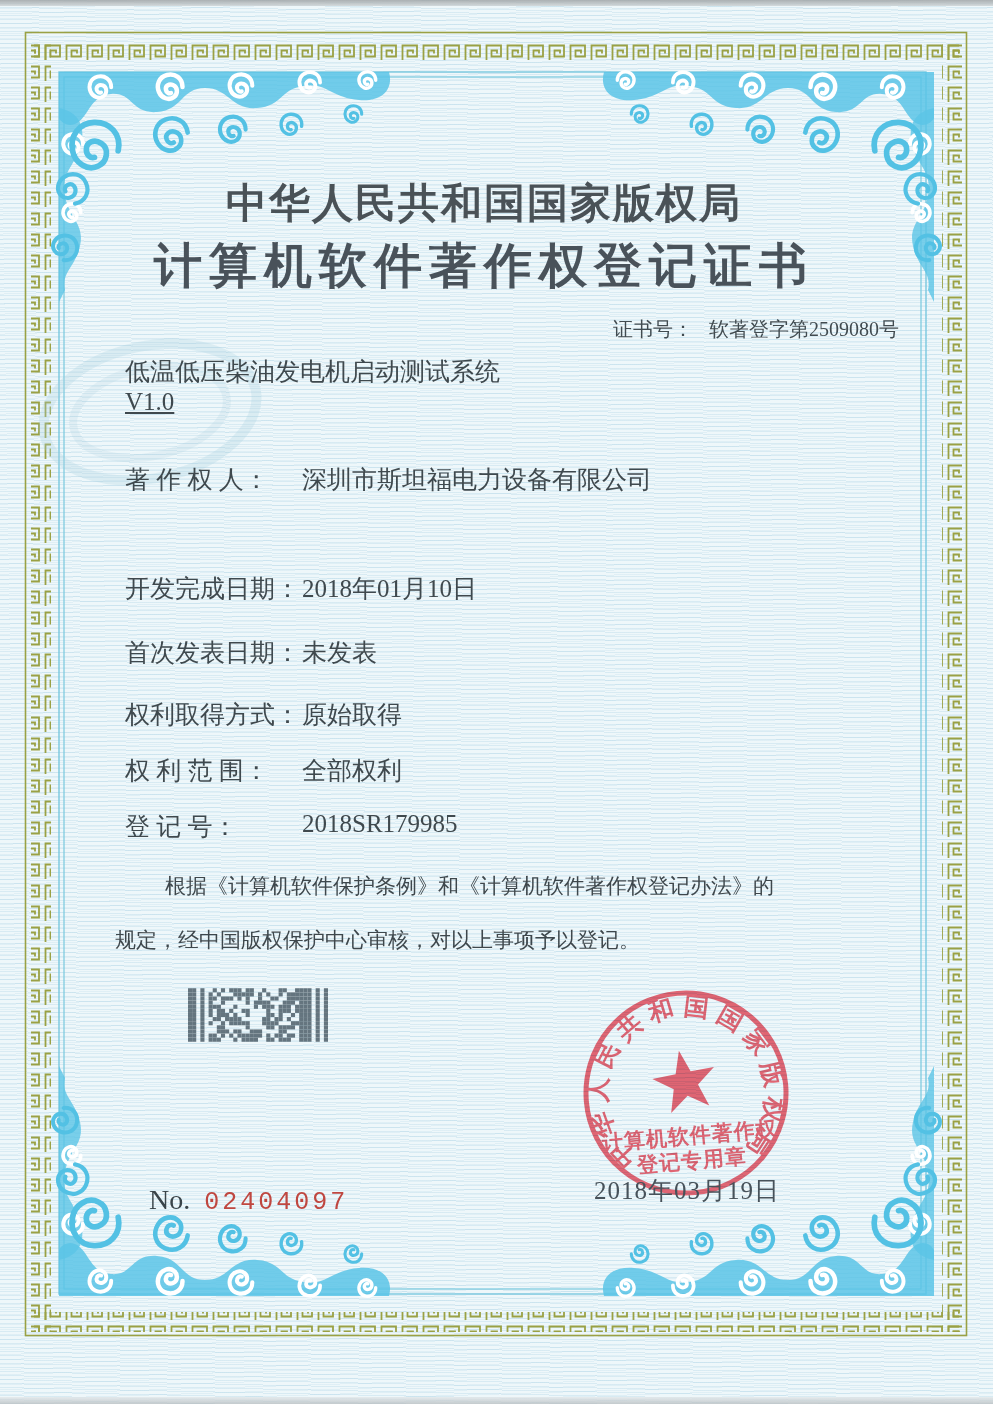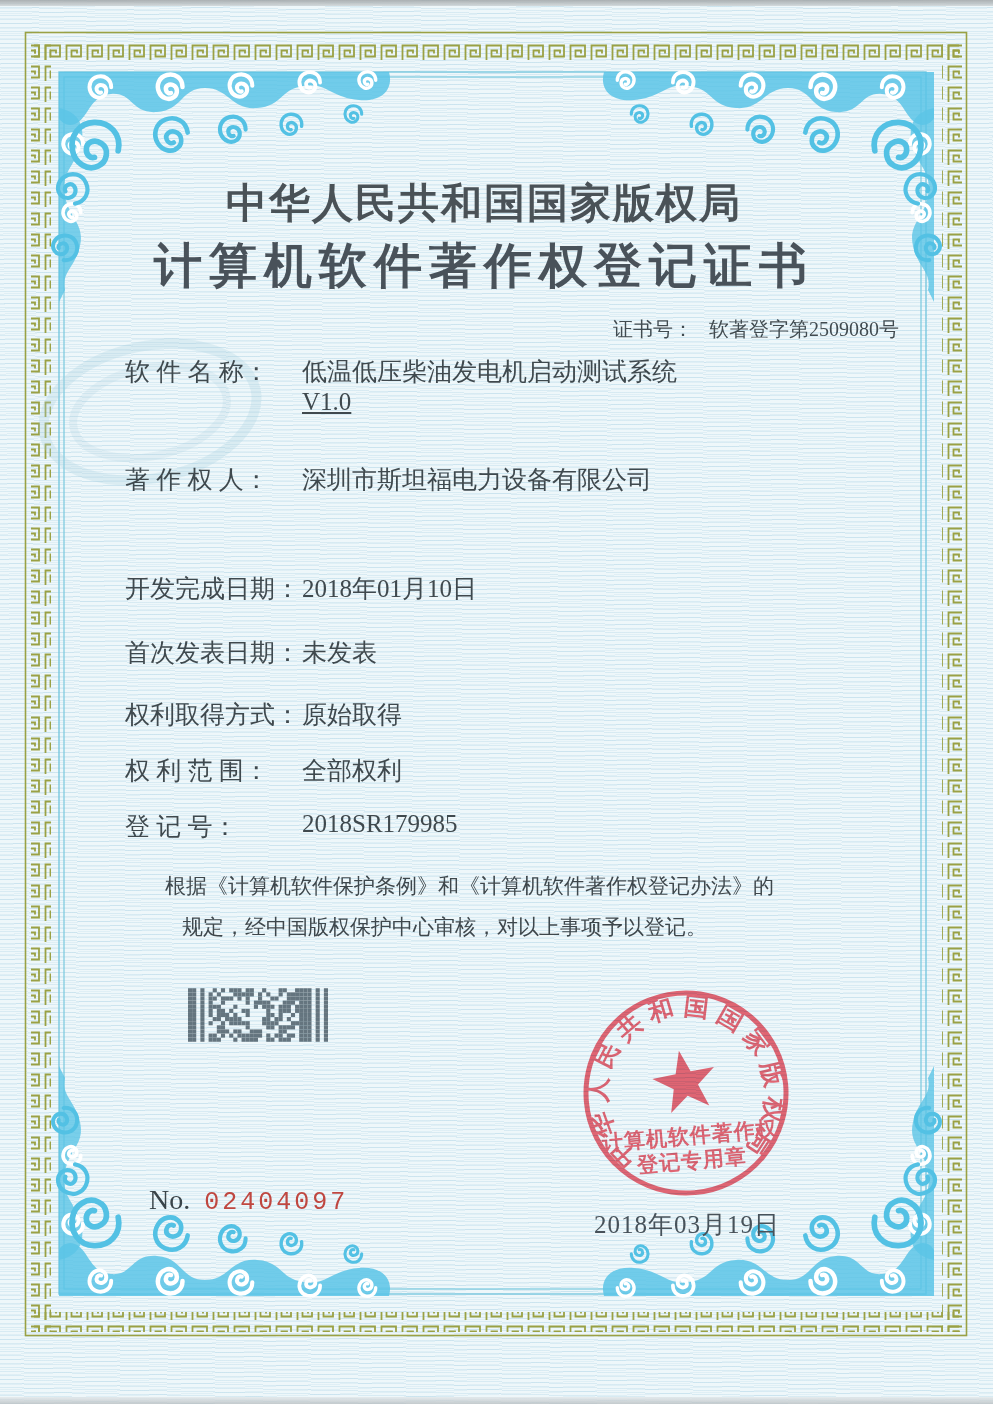--- a/index.html
+++ b/index.html
@@ -23,32 +23,32 @@
 
   .row{left:125px;font-size:25px;}
   .row .lbl{display:inline-block;width:177px;vertical-align:top;}
   .row .val{display:inline-block;vertical-align:top;}
   .r1{top:355px;} .r2{top:463px;} .r3{top:572px;} .r4{top:636px;}
   .r5{top:698px;} .r6{top:754px;} .r7{top:810px;}
   .version-line{text-decoration:underline;}
 
   .statement{left:115px;top:872px;font-size:21px;color:#3e474c;}
   .statement .line1{padding-left:50px;}
-  .statement .line2{margin-top:13px;text-align:center;}
+  .statement .line2{margin-top:26px;}
 
   .barcode{position:absolute;left:188px;top:988px;z-index:2;opacity:.92;}
   .barcode rect{fill:#5a6b75;}
 
   .seal{position:absolute;left:576px;top:983px;width:220px;height:220px;z-index:2;mix-blend-mode:multiply;opacity:.92;}
   .seal .ring{fill:none;stroke:#ee5b69;stroke-width:5px;}
   .seal-ring-char{fill:#ee5b69;font-size:25px;font-weight:700;text-anchor:middle;font-family:"Liberation Serif","DejaVu Serif",serif;}
   .seal-line{fill:#ee5b69;font-size:21px;font-weight:700;text-anchor:middle;letter-spacing:1px;font-family:"Liberation Serif","DejaVu Serif",serif;}
   .seal-star{fill:#ee5b69;}
 
-  .seal-date{left:594px;top:1208px;font-size:25px;letter-spacing:1px;color:#47525a;z-index:3;}
+  .seal-date{left:594px;top:1174px;font-size:25px;letter-spacing:1px;color:#47525a;z-index:3;}
 
   .serial{left:149px;top:1184px;font-size:28px;color:#3a4449;}
   .serial .num{font-family:"Liberation Mono","DejaVu Sans Mono",monospace;font-size:25px;letter-spacing:3px;color:#bf4740;padding-left:14px;}
 </style>
 </head>
 <body>
 
 <div class="page">
 
   <svg class="decor" width="993" height="1404" viewBox="0 0 993 1404" aria-hidden="true">
@@ -101,21 +101,21 @@
   <div class="scan-top"></div>
   <div class="scan-bottom"></div>
 
   <div class="txt title1">中华人民共和国国家版权局</div>
   <div class="txt title2">计算机软件著作权登记证书</div>
   <div class="txt certno">
     <span>证书号：</span><span class="gap"></span><span>软著登字第2509080号</span>
   </div>
 
   <div class="txt row r1">
-    <span class="lbl">软 件 名 称：</span><span class="val"><div>低温低压柴油发电机启动测试系统</div><div class="version-line">V1.0</div></span>
+    <span class="val"><div>低温低压柴油发电机启动测试系统</div><div class="version-line">V1.0</div></span>
   </div>
   <div class="txt row r2">
     <span class="lbl">著 作 权 人：</span><span class="val">深圳市斯坦福电力设备有限公司</span>
   </div>
   <div class="txt row r3">
     <span class="lbl">开发完成日期：</span><span class="val">2018年01月10日</span>
   </div>
   <div class="txt row r4">
     <span class="lbl">首次发表日期：</span><span class="val">未发表</span>
   </div>

